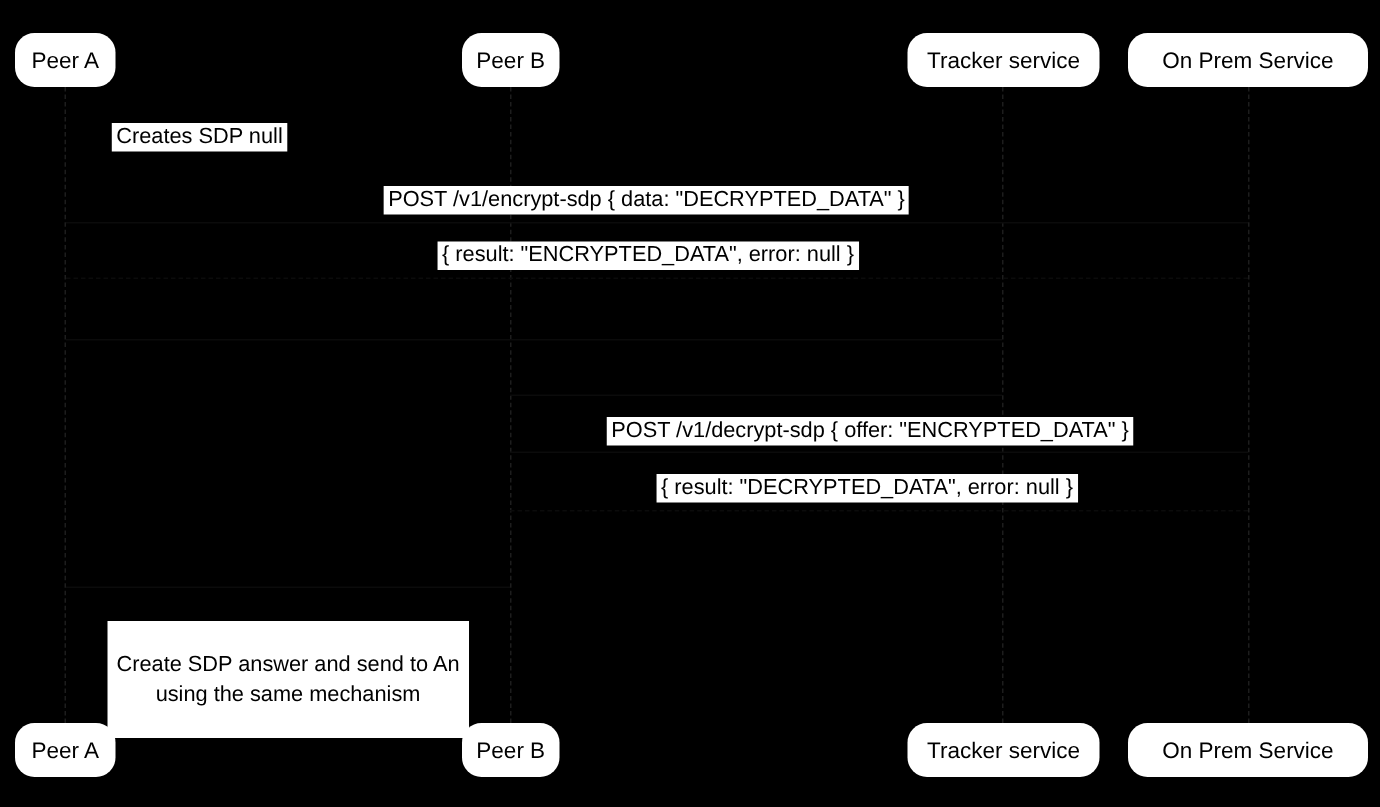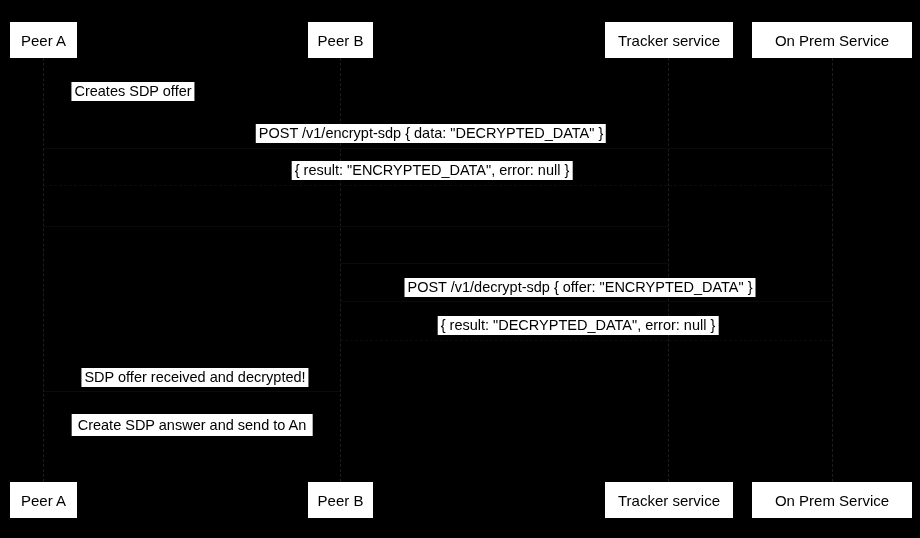--- a/index.html
+++ b/index.html
@@ -22,39 +22,40 @@
   .actor {
     position: absolute;
     background: #ffffff;
     color: #000000;
     height: 36px;
     display: flex;
     align-items: center;
     justify-content: center;
     font-size: 15px;
     white-space: nowrap;
+    border-radius: 13px;
   }
   .arrow {
     position: absolute;
     height: 0;
     border-top: 1px solid #0b0b0b;
   }
   .arrow.return { border-top-style: dashed; }
   .msg {
     position: absolute;
     transform: translateX(-50%);
     background: #ffffff;
     color: #000000;
     font-size: 14.5px;
     line-height: 19px;
     padding: 0 3px;
     white-space: nowrap;
     text-align: center;
   }
-  .msg.note { line-height: 20px; padding: 1px 6px; }
+  .msg.note { line-height: 20px; padding: 19px 6px; }
 </style>
 </head>
 <body>
 
 <div class="stage">
 
   <div class="lifeline" style="left:43px"></div>
   <div class="lifeline" style="left:340px"></div>
   <div class="lifeline" style="left:668px"></div>
   <div class="lifeline" style="left:832px"></div>
@@ -73,28 +74,28 @@
   <div class="actor" style="left:308px;top:22px;width:65px">
       <span>Peer B</span>
     </div>
   <div class="actor" style="left:605px;top:22px;width:128px">
       <span>Tracker service</span>
     </div>
   <div class="actor" style="left:752px;top:22px;width:160px">
       <span>On Prem Service</span>
     </div>
 
-  <div class="msg" style="left:133px;top:82px">Creates SDP offer</div>
+  <div class="msg" style="left:133px;top:82px">Creates SDP null</div>
   <div class="msg" style="left:431px;top:124px">POST /v1/encrypt-sdp { data: "DECRYPTED_DATA" }</div>
   <div class="msg" style="left:432px;top:161px">{ result: "ENCRYPTED_DATA", error: null }</div>
   <div class="msg" style="left:580px;top:278px">POST /v1/decrypt-sdp { offer: "ENCRYPTED_DATA" }</div>
   <div class="msg" style="left:578px;top:316px">{ result: "DECRYPTED_DATA", error: null }</div>
-  <div class="msg" style="left:195px;top:368px">SDP offer received and decrypted!</div>
   <div class="msg note" style="left:192px;top:414px">
     <div>Create SDP answer and send to An</div>
+    <div>using the same mechanism</div>
   </div>
 
   <div class="actor" style="left:10px;top:482px;width:67px">
       <span>Peer A</span>
     </div>
   <div class="actor" style="left:308px;top:482px;width:65px">
       <span>Peer B</span>
     </div>
   <div class="actor" style="left:605px;top:482px;width:128px">
       <span>Tracker service</span>

